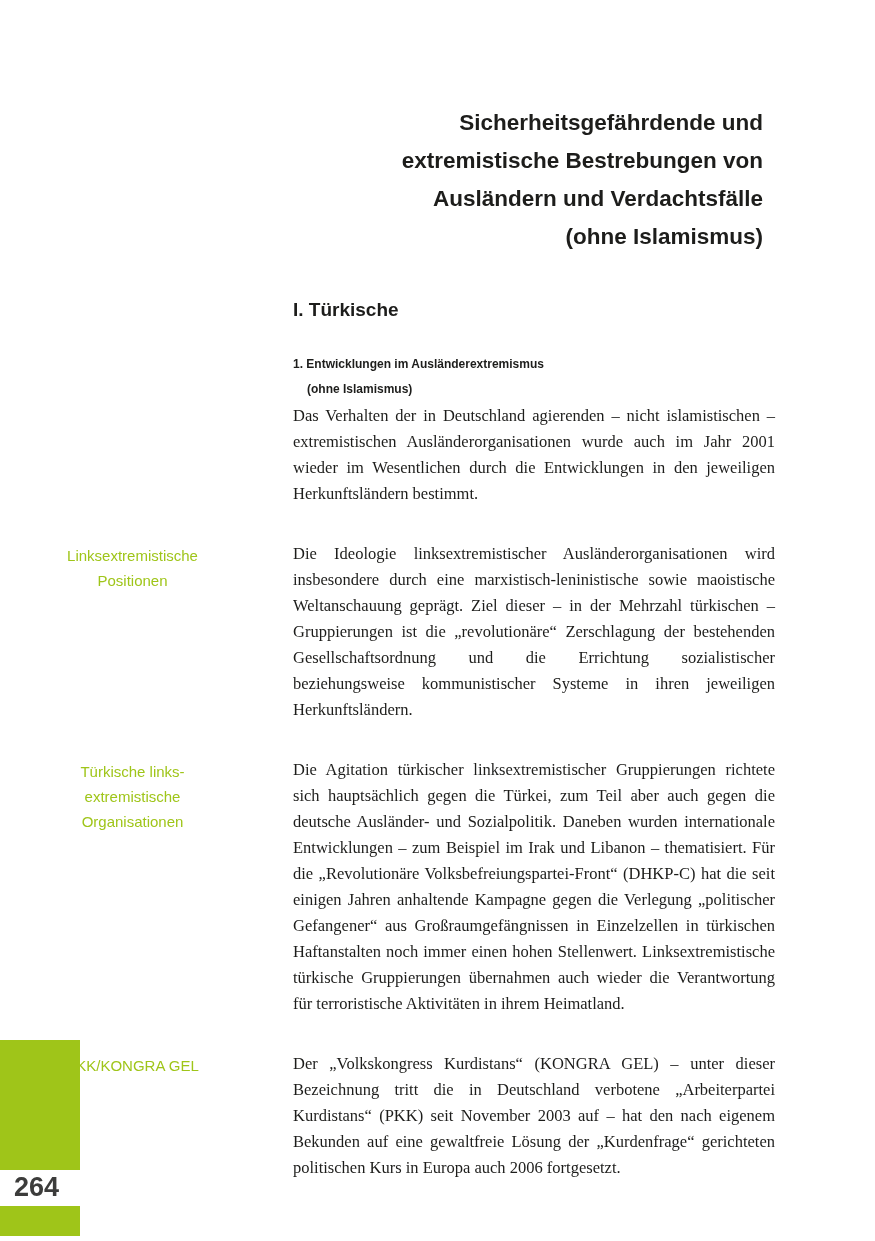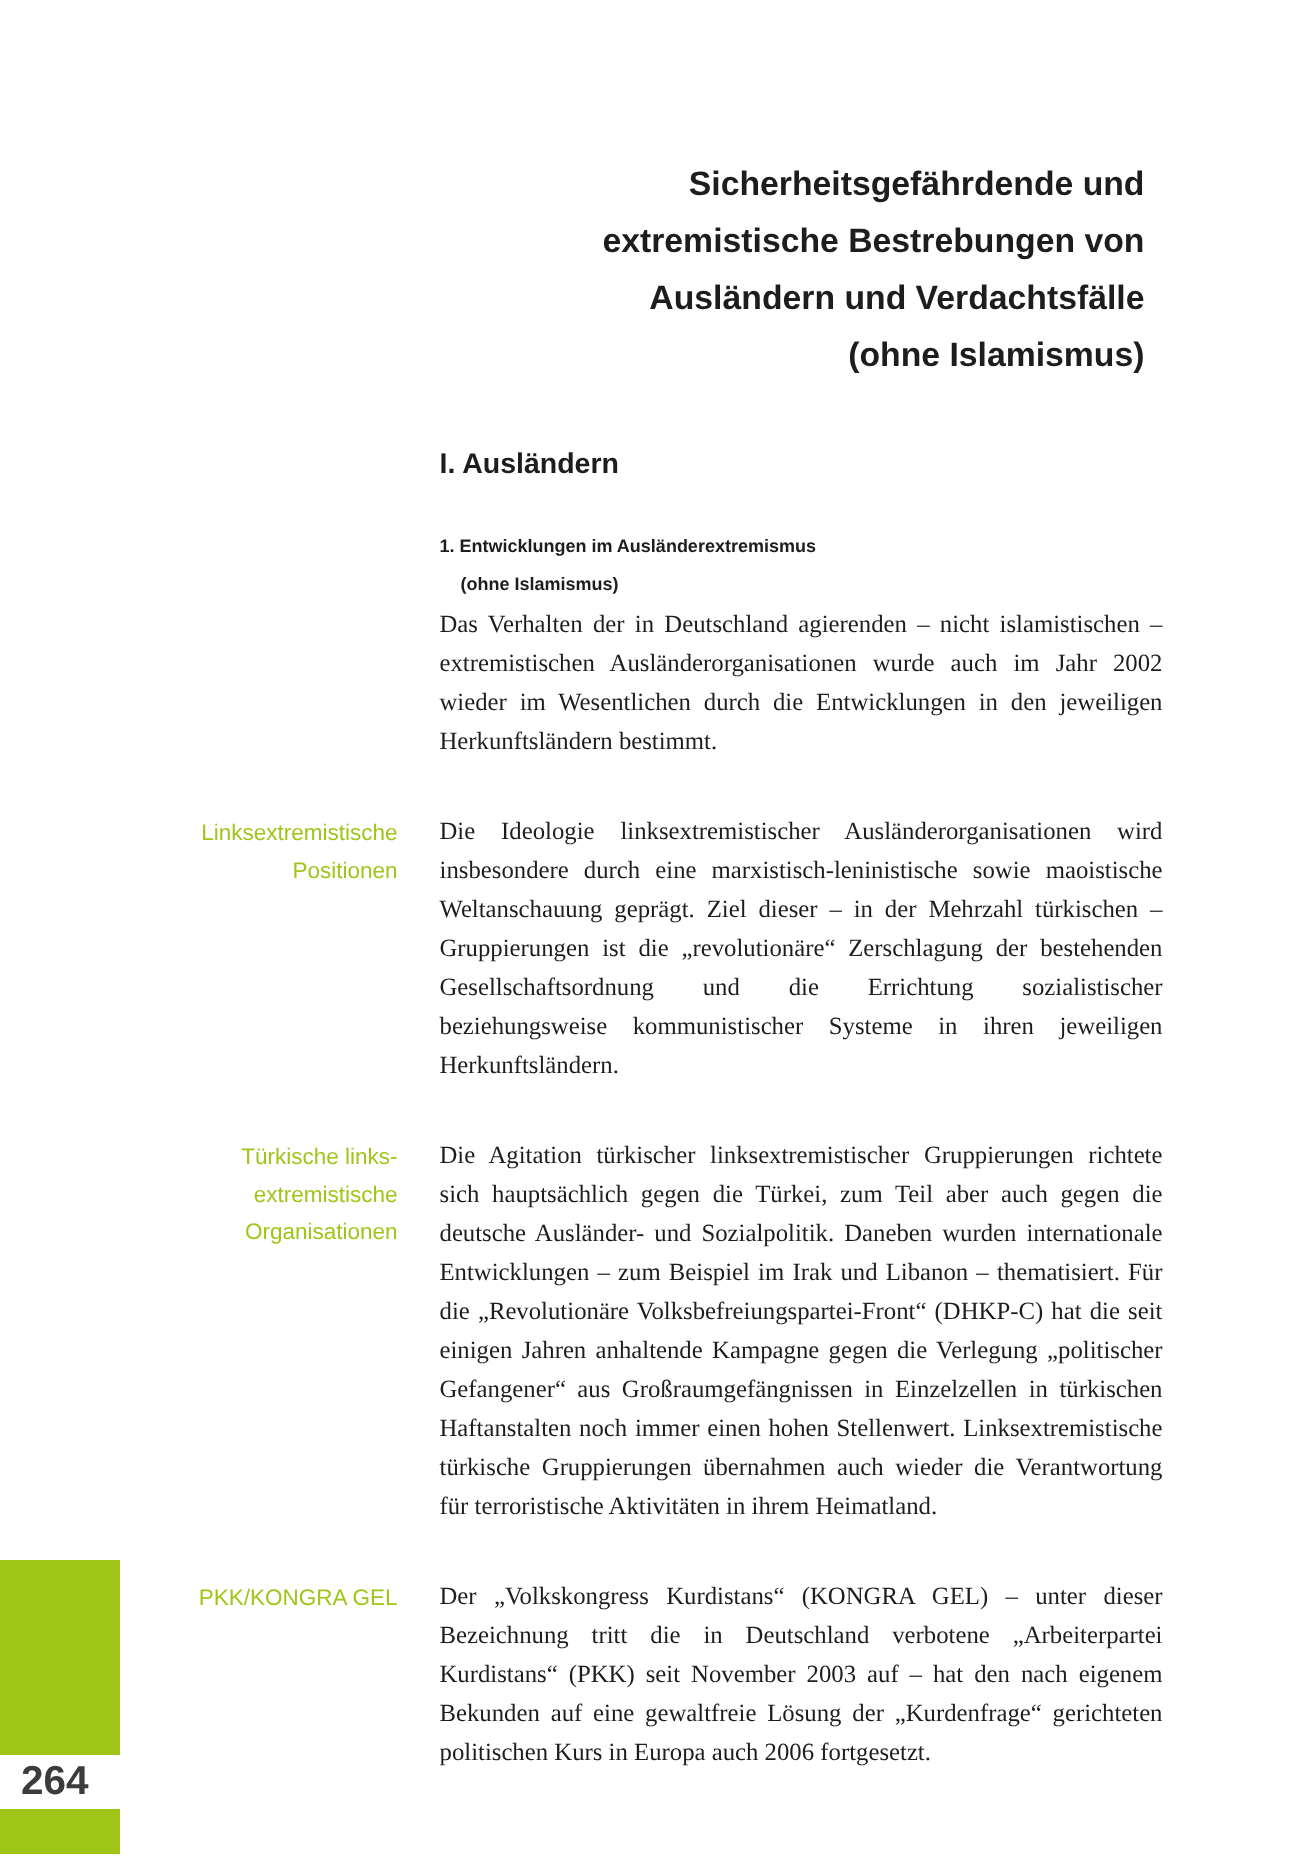--- a/index.html
+++ b/index.html
@@ -46,21 +46,21 @@
   }
   .subsection .sub2 { padding-left: 14px; }
 
   .row { display: flex; align-items: flex-start; }
   .row.gap { margin-top: 34px; }
   .row.tight { margin-top: 1px; }
 
   .margin-col {
     flex: 0 0 265px;
     width: 265px;
-    text-align: right;
+    text-align: center;
     font-family: "Liberation Sans", sans-serif;
     font-size: 15px;
     line-height: 25px;
     color: var(--green, #9fc519);
     white-space: pre-line;
     padding-top: 2px;
   }
 
   .text-col {
     margin-left: 28px;
@@ -101,30 +101,30 @@
 <body>
 
 <div class="page">
   <div class="doc">
 
     <h1 class="title">Sicherheitsgefährdende und
 extremistische Bestrebungen von
 Ausländern und Verdachtsfälle
 (ohne Islamismus)</h1>
 
-    <h2 class="section-heading">I. Ausländern</h2>
+    <h2 class="section-heading">I. Türkische</h2>
 
     <div class="subsection">
       <div>1. Entwicklungen im Ausländerextremismus</div>
       <div class="sub2">(ohne Islamismus)</div>
     </div>
 
     <div class="row tight">
       <div class="margin-col"></div>
-      <div class="text-col">Das Verhalten der in Deutschland agierenden – nicht islamistischen – extremistischen Ausländerorganisationen wurde auch im Jahr 2002 wieder im Wesentlichen durch die Entwicklungen in den jeweiligen Herkunftsländern bestimmt.</div>
+      <div class="text-col">Das Verhalten der in Deutschland agierenden – nicht islamistischen – extremistischen Ausländerorganisationen wurde auch im Jahr 2001 wieder im Wesentlichen durch die Entwicklungen in den jeweiligen Herkunftsländern bestimmt.</div>
     </div>
 
     <div class="row gap">
       <div class="margin-col">Linksextremistische
 Positionen</div>
       <div class="text-col">Die Ideologie linksextremistischer Ausländerorganisationen wird insbesondere durch eine marxistisch-leninistische sowie maoistische Weltanschauung geprägt. Ziel dieser – in der Mehrzahl türkischen – Gruppierungen ist die „revolutionäre“ Zerschlagung der bestehenden Gesellschaftsordnung und die Errichtung sozialistischer beziehungsweise kommunistischer Systeme in ihren jeweiligen Herkunftsländern.</div>
     </div>
 
     <div class="row gap">
       <div class="margin-col">Türkische links-

